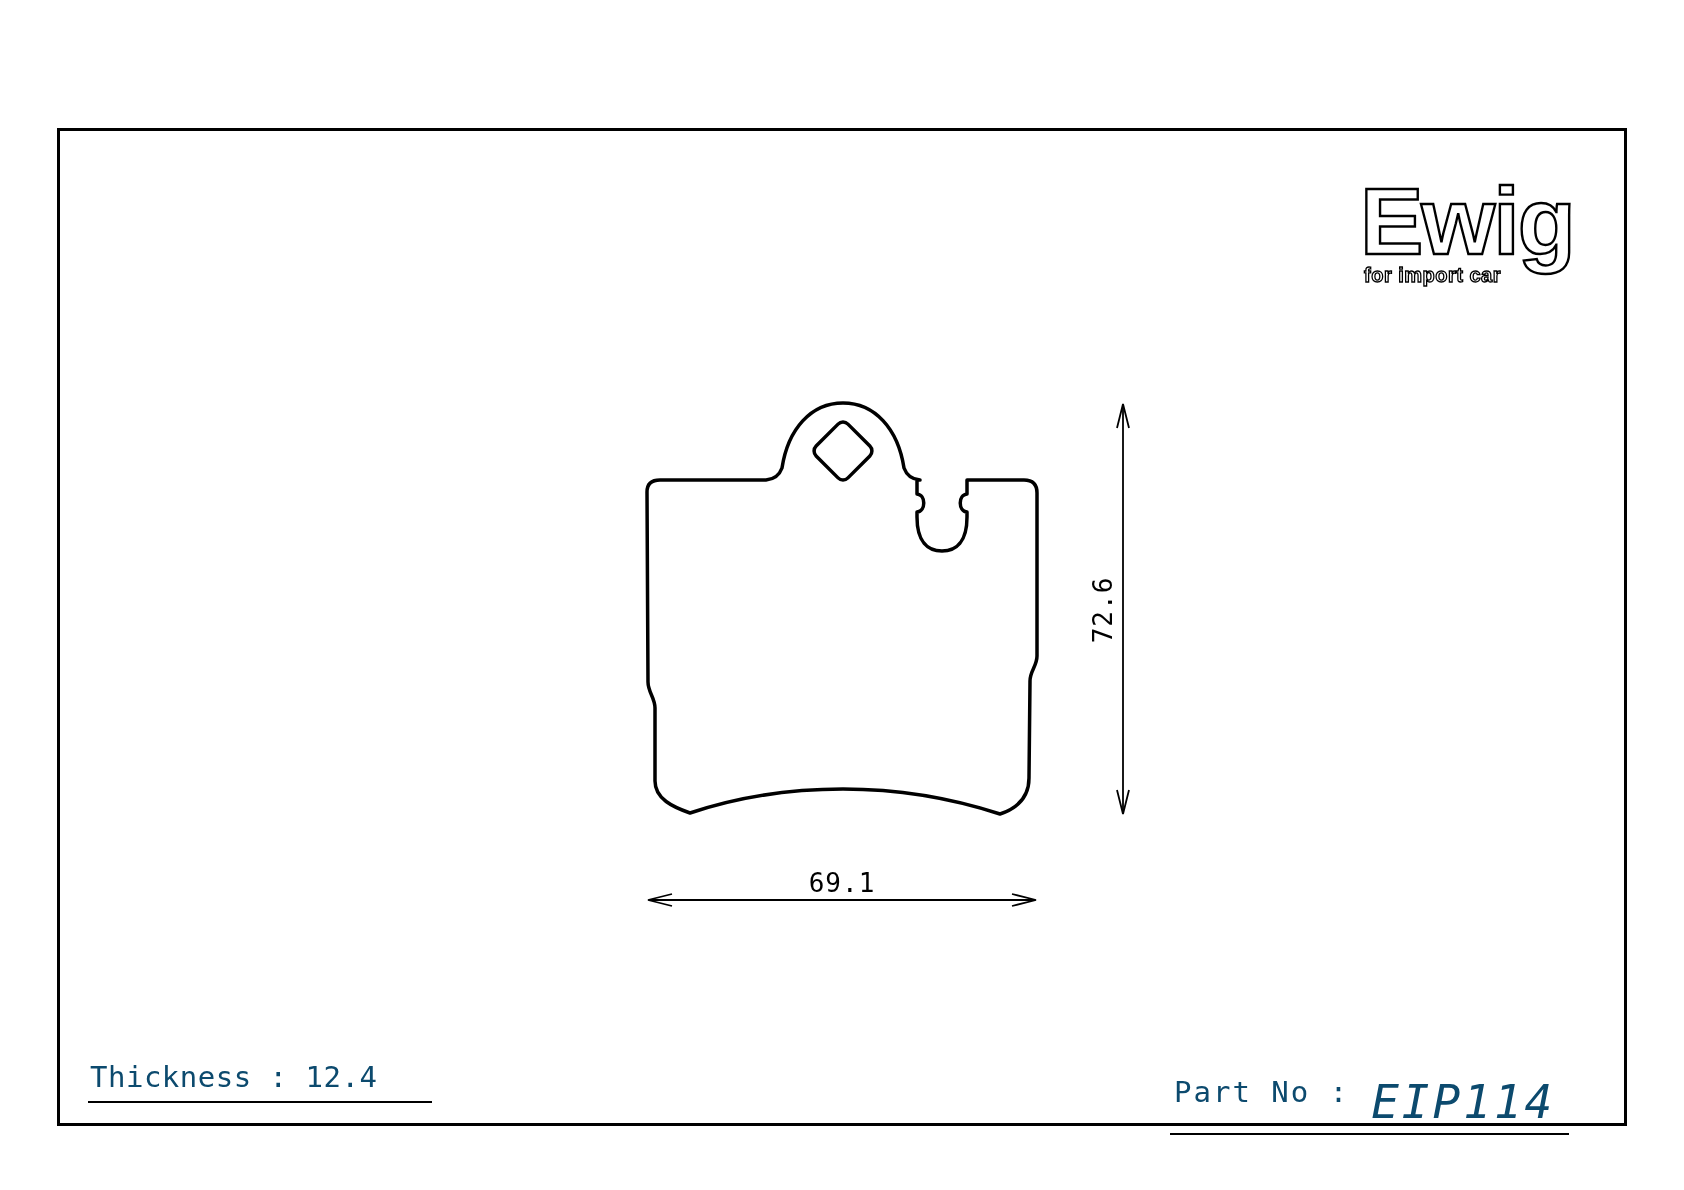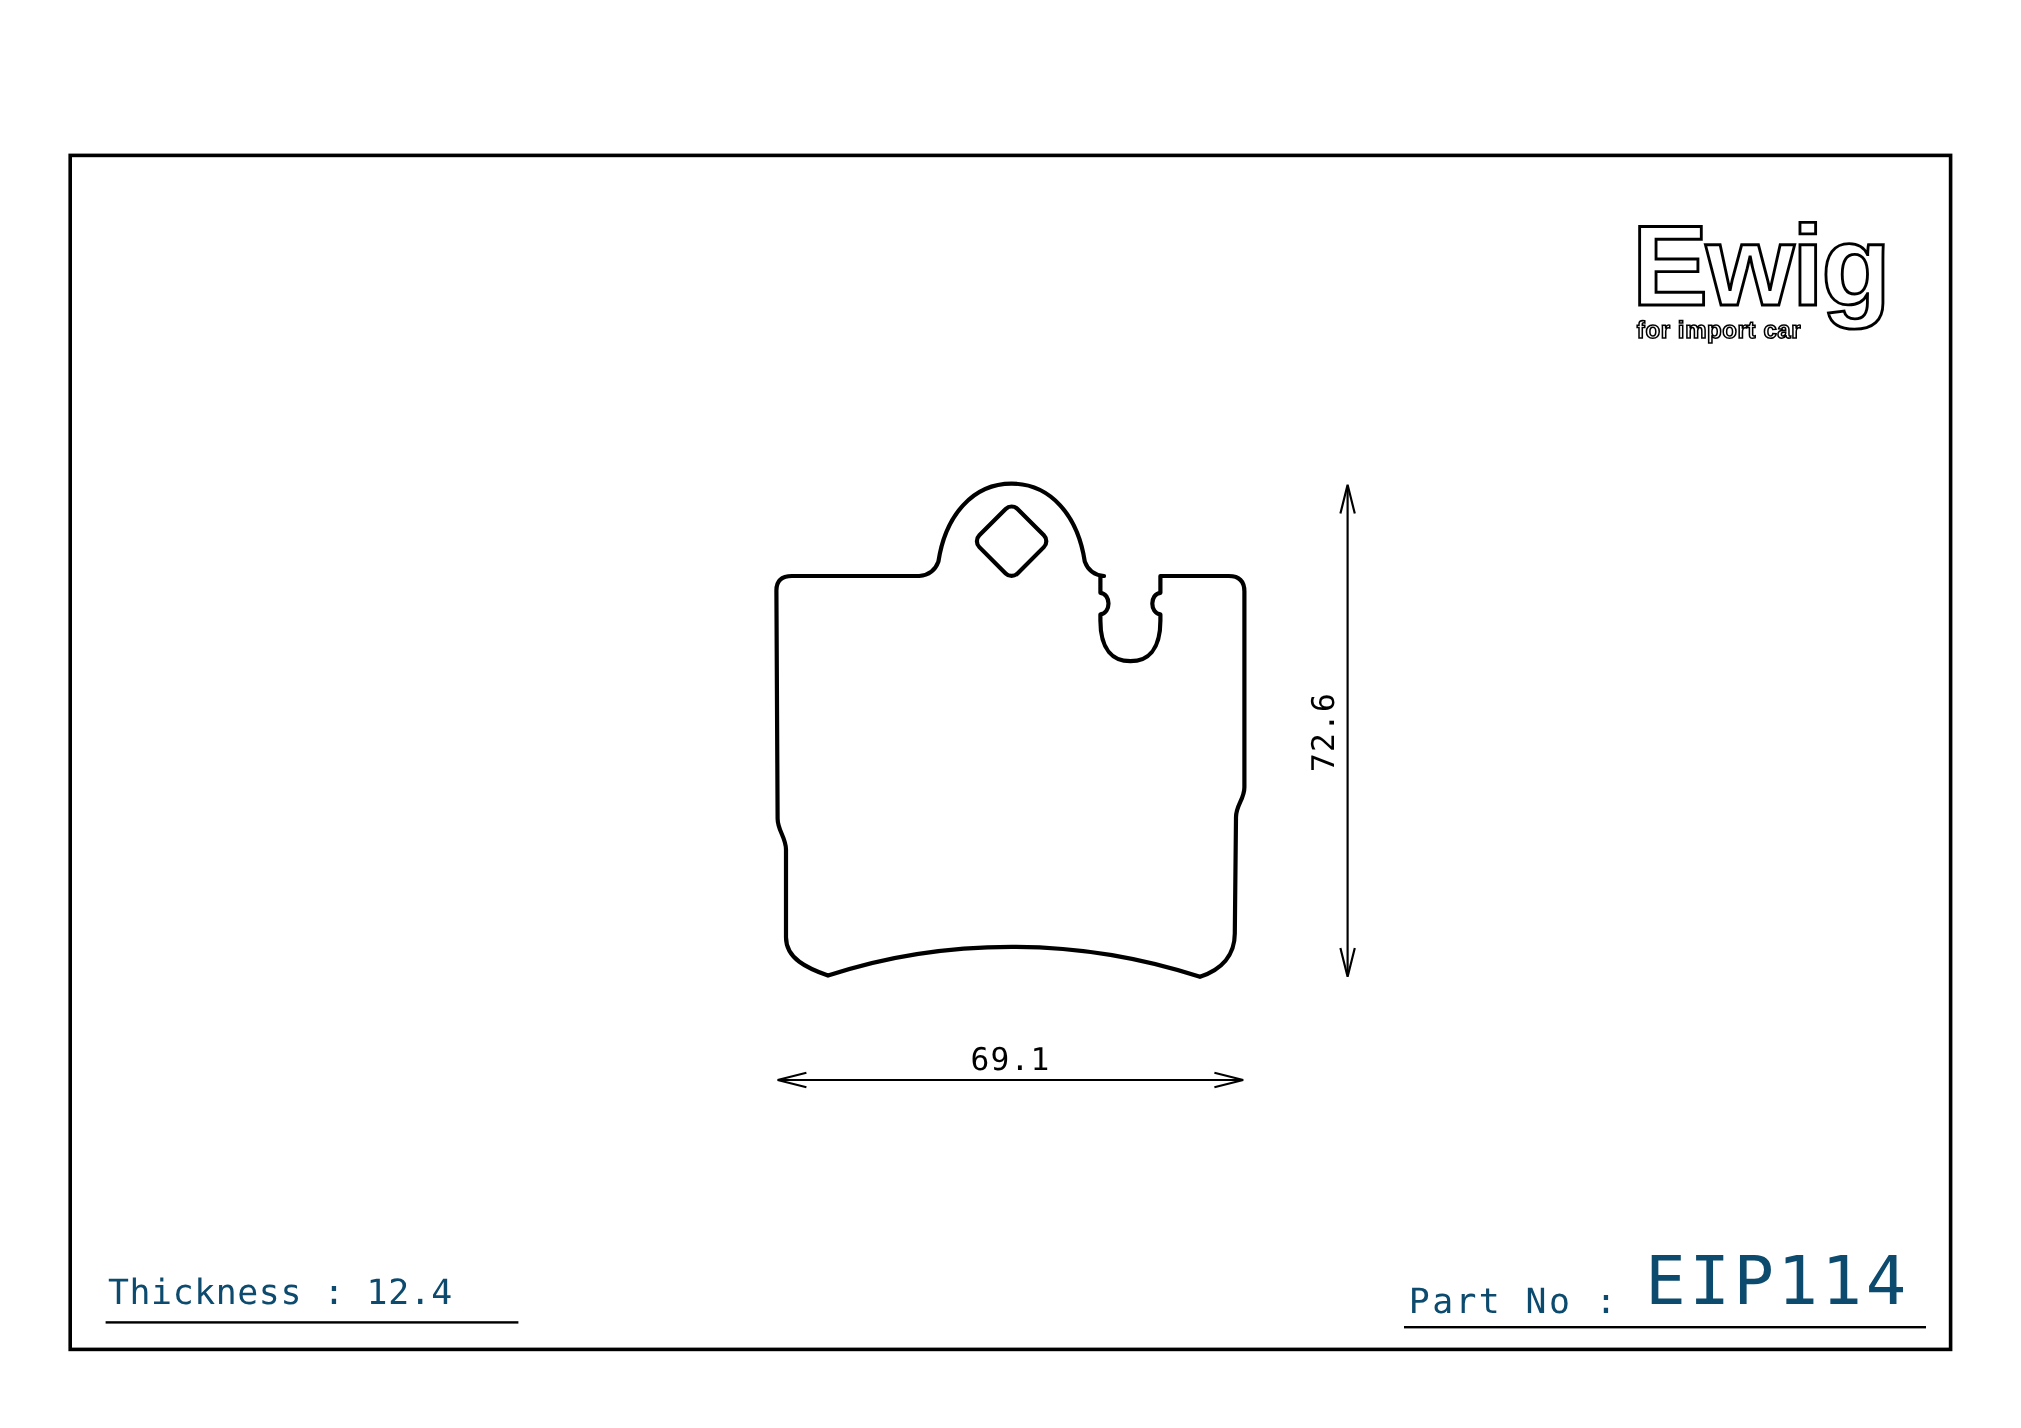--- a/index.html
+++ b/index.html
@@ -48,35 +48,36 @@
     position:absolute;
     left:88px;top:1042px;
     font-size:29px;
     letter-spacing:0.5px;
     border-bottom:2.5px solid #000;
     padding:0 55px 7px 2px;
     white-space:nowrap;
   }
   .partno-block{
     position:absolute;
-    left:1170px;top:1018px;
+    left:1170px;top:1057px;
     display:flex;
-    align-items:flex-end;
+    align-items:flex-start;
     border-bottom:2.5px solid #000;
     padding:0 14px 4px 4px;
     white-space:nowrap;
   }
   .partno-label{
     font-size:29px;
     letter-spacing:2px;
   }
   .partno-value{
-    font-size:56px;
+    font-size:46px;
     letter-spacing:3px;
     margin-left:22px;
+    font-style:italic;
   }
 </style>
 </head>
 <body>
 
 <div class="sheet">
 
   <div class="frame"></div>
 
   <svg class="logo-svg" width="240" height="135" viewBox="0 0 240 135">

